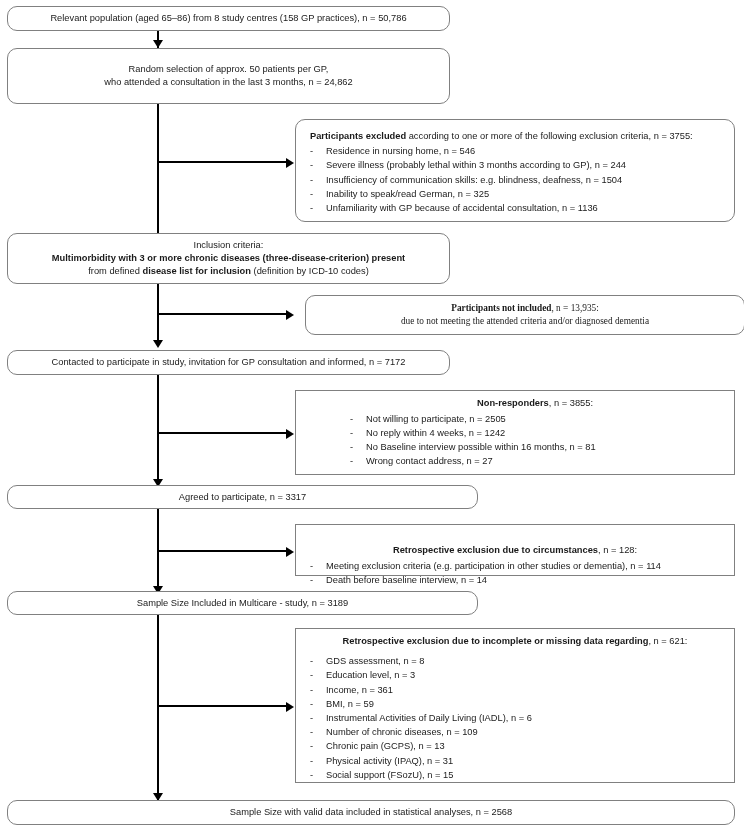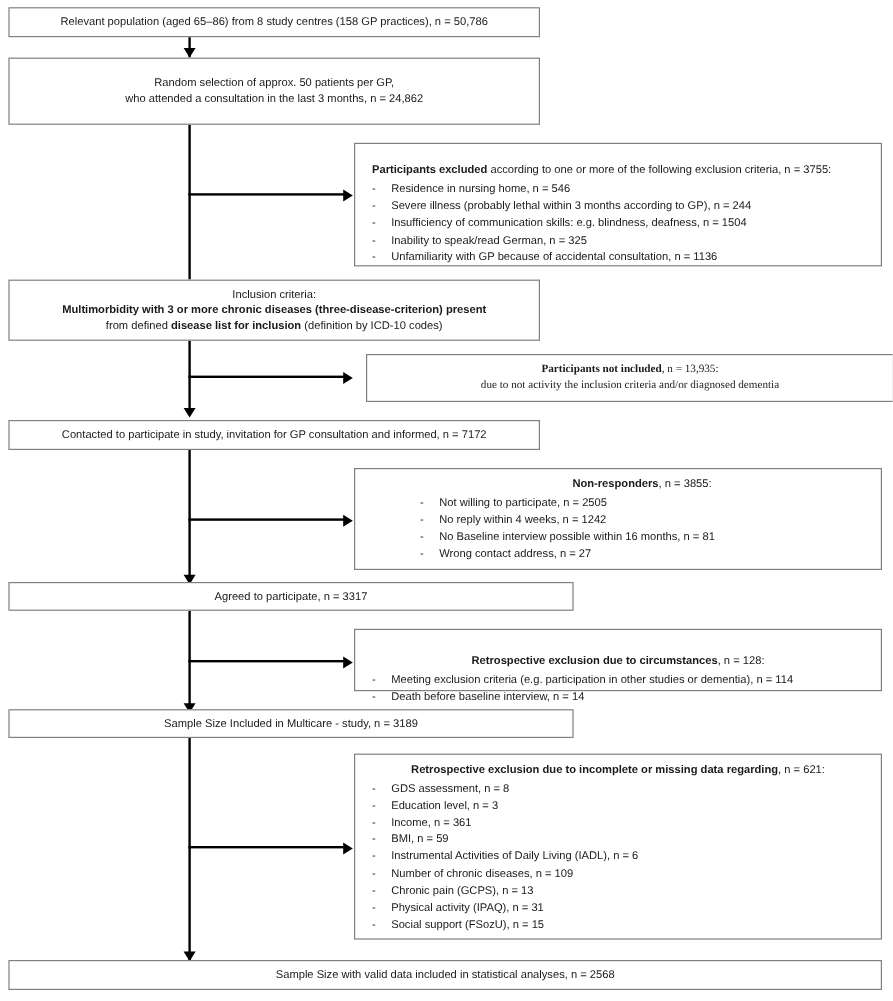--- a/index.html
+++ b/index.html
@@ -23,20 +23,21 @@
     box-sizing: border-box;
     border: 1px solid #808080;
     background: #ffffff;
     display: flex;
     flex-direction: column;
     justify-content: center;
   }
   .box.center {
     align-items: center;
     text-align: center;
+    border-radius: 10px;
   }
   .box-title {
     font-size: 9.3px;
     line-height: 13px;
     white-space: nowrap;
   }
   .side-head {
     font-size: 9.3px;
     line-height: 13.5px;
     text-align: center;
@@ -156,38 +157,38 @@
   </div>
 
   <div class="box center" style="left:7px; top:591px; width:471px; height:24px;">
     <div class="box-title">Sample Size Included in Multicare - study, n = 3189</div>
   </div>
 
   <div class="box center" style="left:7px; top:800px; width:728px; height:25px;">
     <div class="box-title">Sample Size with valid data included in statistical analyses, n = 2568</div>
   </div>
 
-  <div class="box" style="left:295px; top:119px; width:440px; height:103px; justify-content:flex-end; padding-top:4px;">
+  <div class="box" style="left:295px; top:119px; width:440px; height:103px; justify-content:center; padding-top:4px;border-radius:10px;">
     <div class="side-head left">
       <b>Participants excluded</b><span> according to one or more of the following exclusion criteria, n = 3755:</span>
     </div>
     <ul class="items">
       <li><span class="dash">-</span><span>Residence in nursing home, n = 546</span></li>
       <li><span class="dash">-</span><span>Severe illness (probably lethal within 3 months according to GP), n = 244</span></li>
       <li><span class="dash">-</span><span>Insufficiency of communication skills: e.g. blindness, deafness, n = 1504</span></li>
       <li><span class="dash">-</span><span>Inability to speak/read German, n = 325</span></li>
       <li><span class="dash">-</span><span>Unfamiliarity with GP because of accidental consultation, n = 1136</span></li>
     </ul>
   </div>
 
   <div class="box center" style="left:305px; top:295px; width:440px; height:40px;font-family:Liberation Serif, serif;">
     <div class="side-head">
       <b>Participants not included</b><span>, n = 13,935:</span>
     </div>
-    <div class="side-head">due to not activity the inclusion criteria and/or diagnosed dementia</div>
+    <div class="side-head">due to not meeting the attended criteria and/or diagnosed dementia</div>
   </div>
 
   <div class="box" style="left:295px; top:390px; width:440px; height:85px; justify-content:flex-start; padding-top:6px;padding-left:40px;">
     <div class="side-head">
       <b>Non-responders</b><span>, n = 3855:</span>
     </div>
     <ul class="items">
       <li><span class="dash">-</span><span>Not willing to participate, n = 2505</span></li>
       <li><span class="dash">-</span><span>No reply within 4 weeks, n = 1242</span></li>
       <li><span class="dash">-</span><span>No Baseline interview possible within 16 months, n = 81</span></li>
@@ -198,21 +199,21 @@
   <div class="box" style="left:295px; top:524px; width:440px; height:52px; justify-content:flex-start; padding-top:19px;">
     <div class="side-head">
       <b>Retrospective exclusion due to circumstances</b><span>, n = 128:</span>
     </div>
     <ul class="items">
       <li><span class="dash">-</span><span>Meeting exclusion criteria (e.g. participation in other studies or dementia), n = 114</span></li>
       <li><span class="dash">-</span><span>Death before baseline interview, n = 14</span></li>
     </ul>
   </div>
 
-  <div class="box" style="left:295px; top:628px; width:440px; height:155px; justify-content:flex-start; padding-top:6px;">
+  <div class="box" style="left:295px; top:628px; width:440px; height:155px; justify-content:space-between; padding-top:6px;">
     <div class="side-head">
       <b>Retrospective exclusion due to incomplete or missing data regarding</b><span>, n = 621:</span>
     </div>
     <ul class="items">
       <li><span class="dash">-</span><span>GDS assessment, n = 8</span></li>
       <li><span class="dash">-</span><span>Education level, n = 3</span></li>
       <li><span class="dash">-</span><span>Income, n = 361</span></li>
       <li><span class="dash">-</span><span>BMI, n = 59</span></li>
       <li><span class="dash">-</span><span>Instrumental Activities of Daily Living (IADL), n = 6</span></li>
       <li><span class="dash">-</span><span>Number of chronic diseases, n = 109</span></li>

